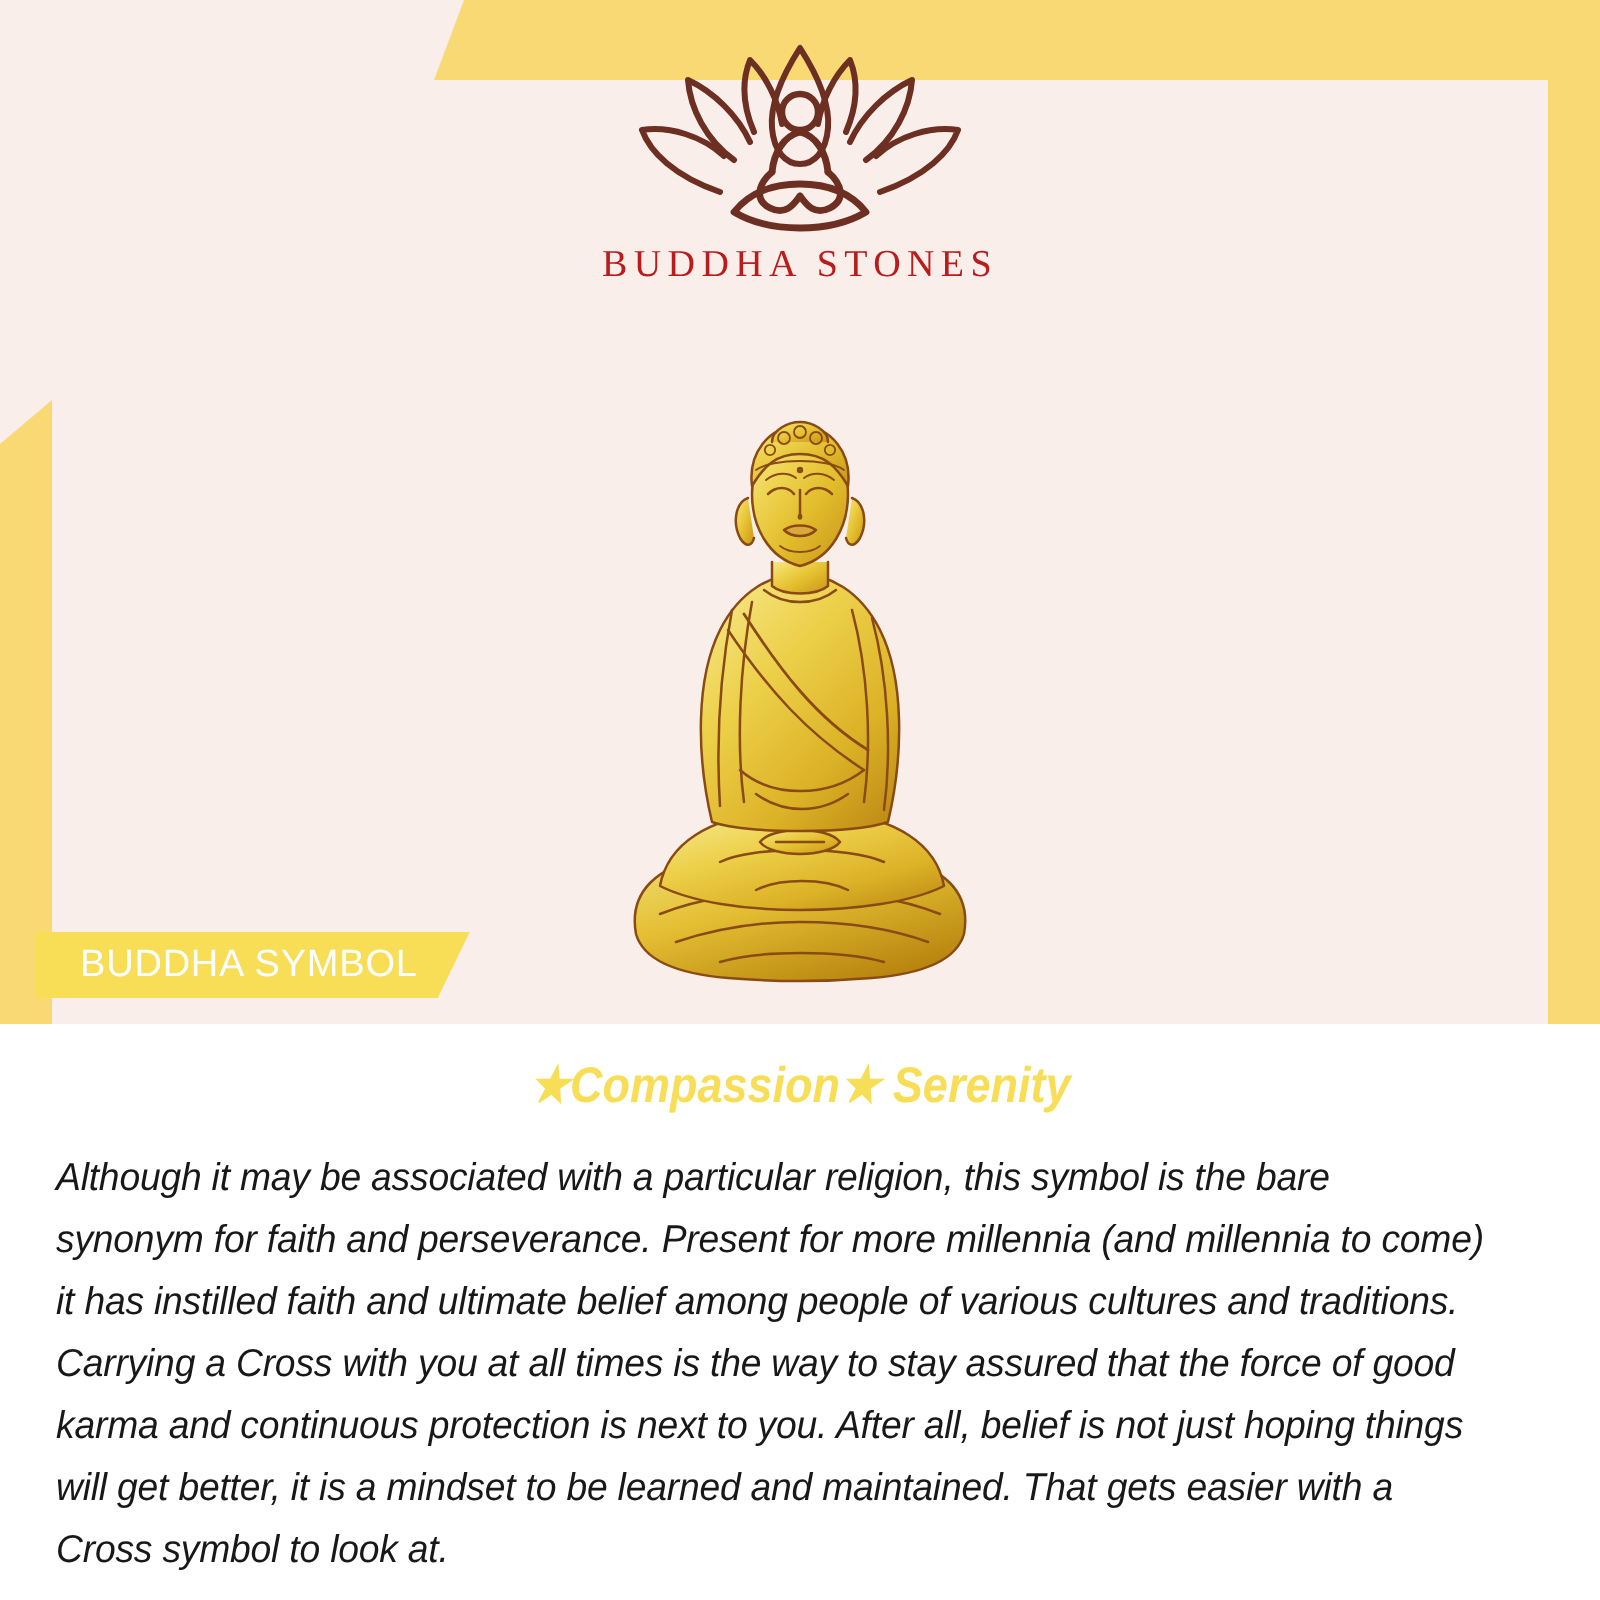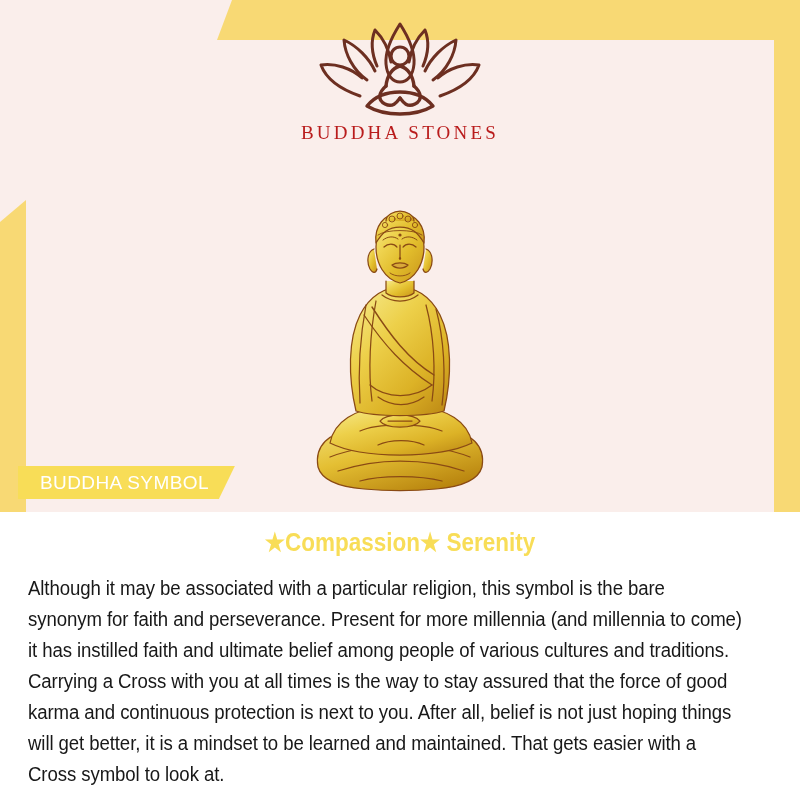--- a/index.html
+++ b/index.html
@@ -104,20 +104,21 @@
     letter-spacing:.4px;
     white-space:nowrap;
   }
 
   
   #content {
     position:absolute;
     left:0; top:512px; width:800px; height:288px;
     background:#ffffff;
     padding:10px 28px 0 28px;
+    font-style:italic;
   }
 
   #subtitle {
     text-align:center;
     font-size:25px;
     font-weight:bold;
     color:#f8dd57;
     white-space:nowrap;
     transform:scaleX(.9);
     margin-top:6px;

